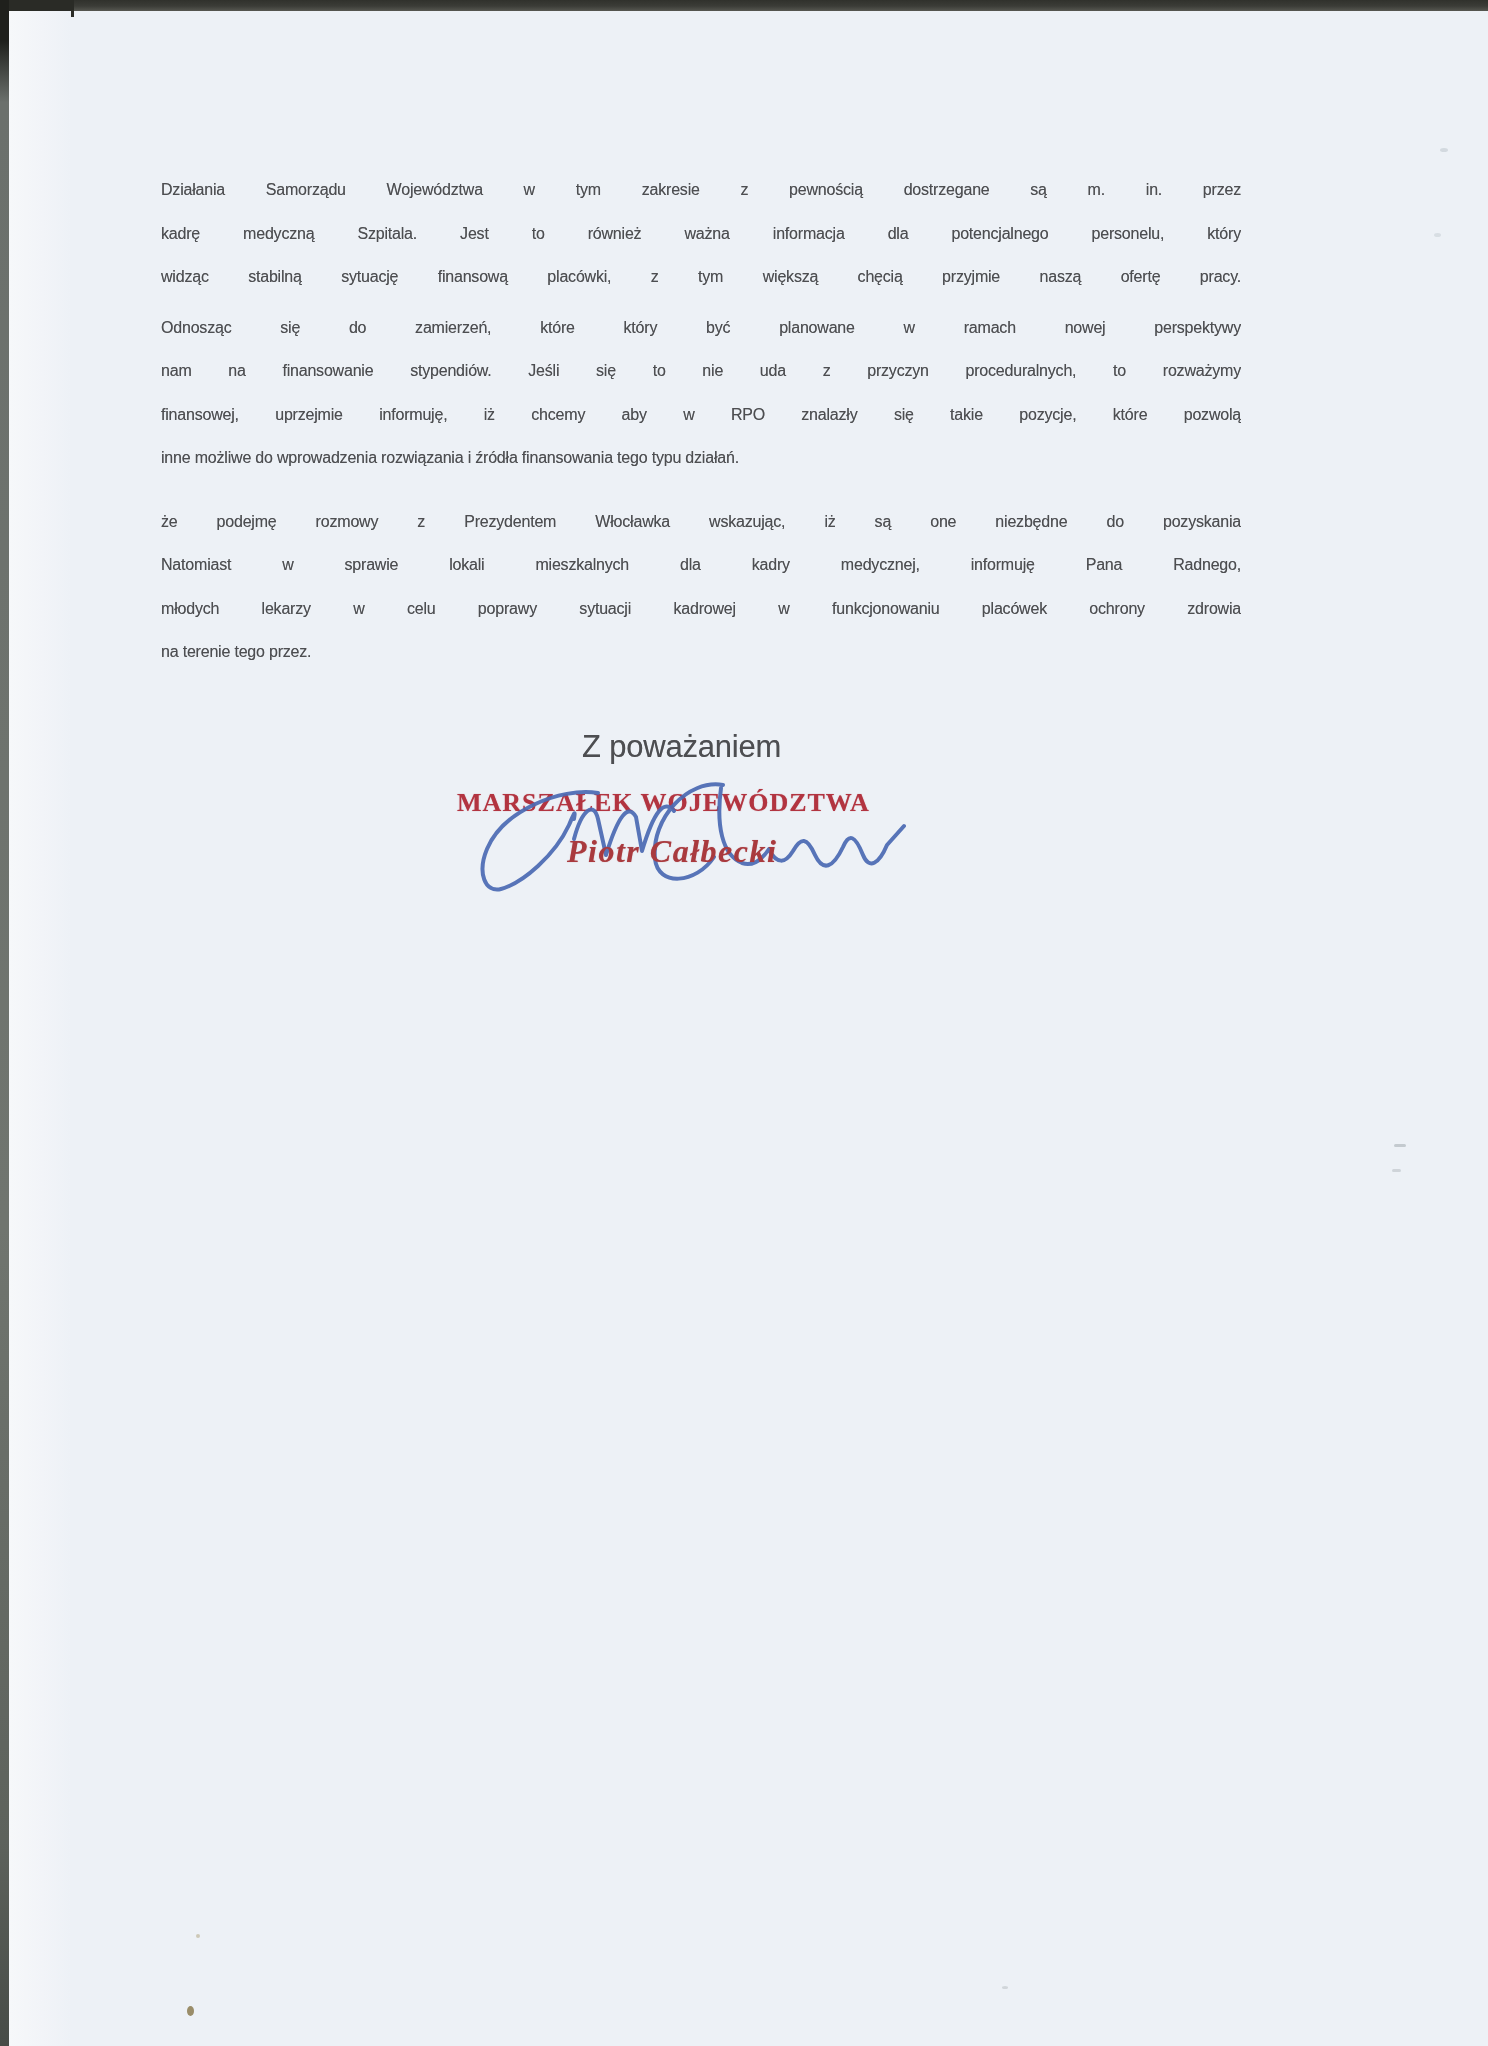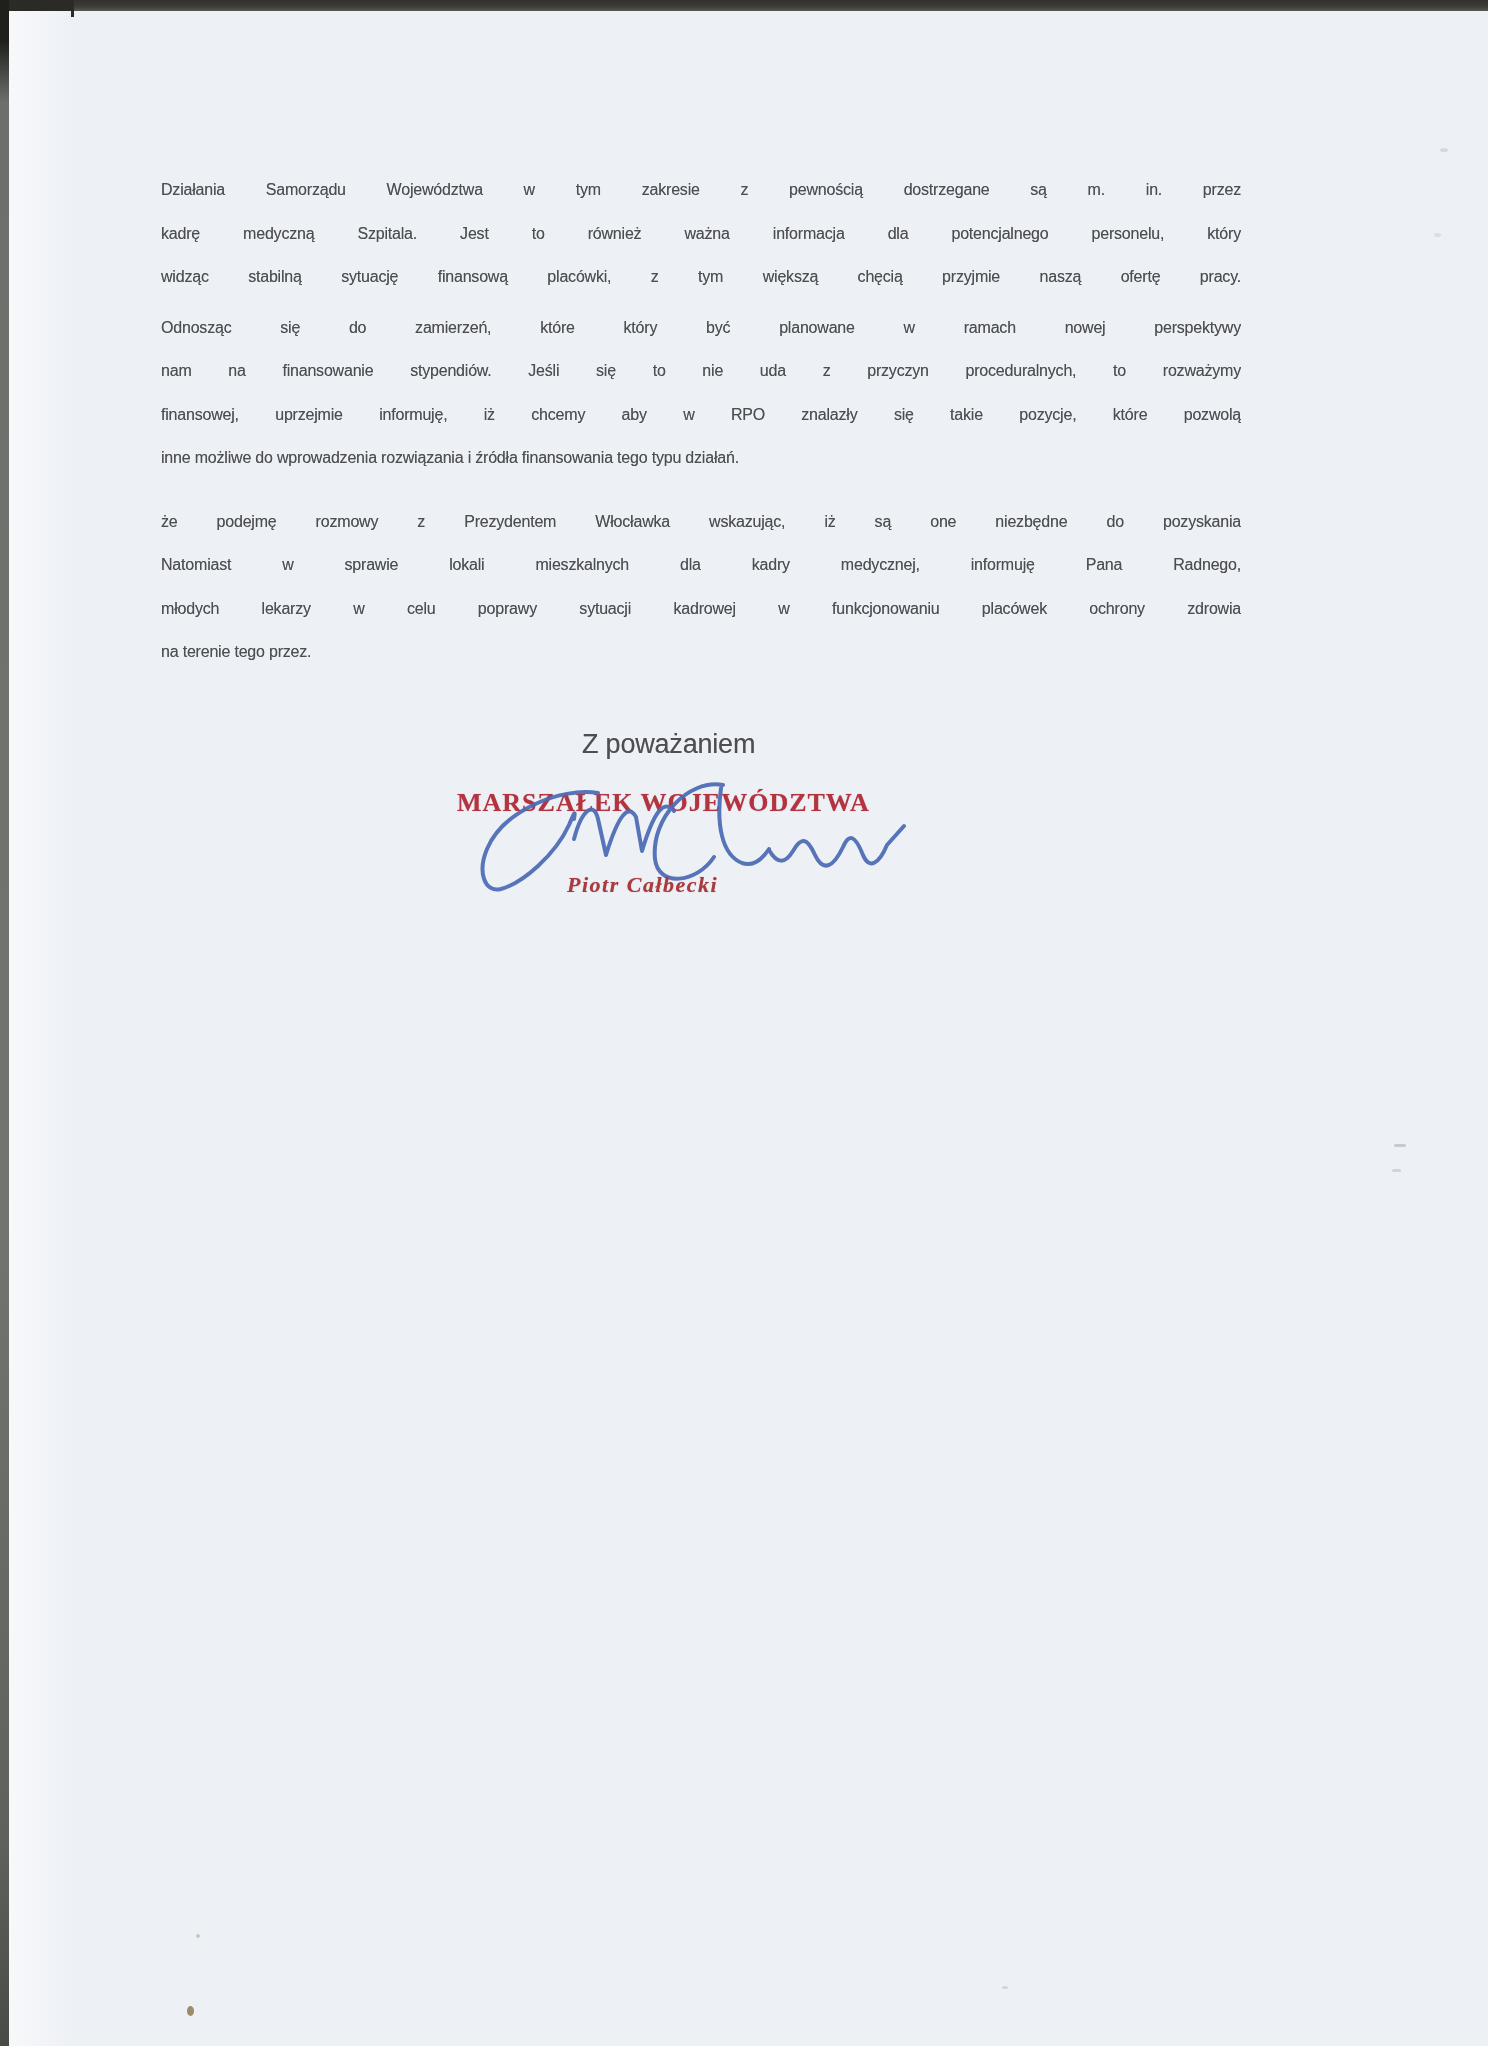--- a/index.html
+++ b/index.html
@@ -54,39 +54,39 @@
     height:43.5px;
     line-height:43.5px;
     overflow:hidden;
     text-align:justify;
   }
   .line.full::after{content:"";display:inline-block;width:100%;height:0;}
 
   
   .closing{
     position:absolute;left:582px;top:729px;
-    color:#4d4e51;font-size:27px;letter-spacing:-0.2px;
+    color:#4d4e51;font-size:31px;letter-spacing:-0.2px;
     text-shadow:0 0 .5px rgba(77,78,81,.5);
   }
   .stamp-title{
     position:absolute;left:457px;top:788px;
     font-family:"Liberation Serif", serif;
     font-weight:bold;
     font-size:26px;
     letter-spacing:1px;
     white-space:nowrap;
     text-shadow:0 0 1px rgba(178,52,64,.55);
   }
   .signature-svg{position:absolute;left:455px;top:763px;}
   .signed-name{
-    position:absolute;left:567px;top:872px;
+    position:absolute;left:567px;top:833px;
     font-family:"Liberation Serif", serif;
     font-style:italic;
     font-weight:bold;
-    font-size:22px;
+    font-size:32px;
     letter-spacing:1.5px;
     white-space:nowrap;
     text-shadow:0 0 1px rgba(169,58,62,.5);
   }
 </style>
 </head>
 <body>
 
 <div class="page">
 

